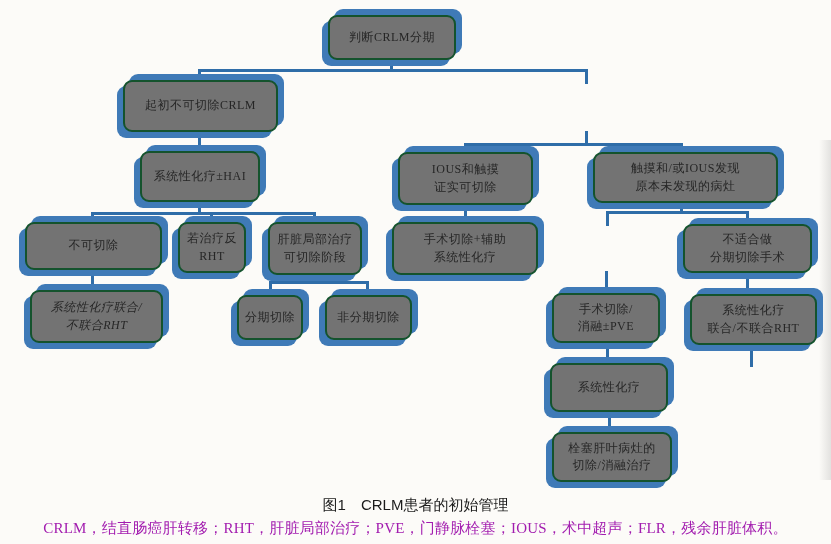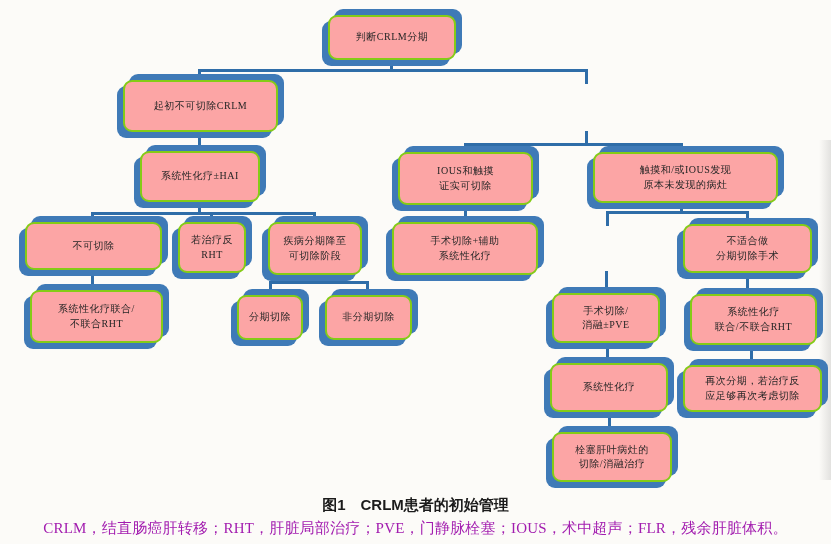--- a/index.html
+++ b/index.html
@@ -7,40 +7,40 @@
     position:relative;
     width:831px;height:544px;
     background:#fcfbf8;
     overflow:hidden;
     font-family:"Liberation Serif","DejaVu Serif",serif;
   }
   
   .node{
     position:absolute;
     box-sizing:border-box;
-    background:#fca5a5;
-    border:2px solid #84cc16;
+    background:#737373;
+    border:2px solid #14532d;
     border-radius:9px;
     box-shadow:6px -6px 0 0 #3f7ab7, -6px 6px 0 0 #3f7ab7;
     display:flex;align-items:center;justify-content:center;
     text-align:center;
     white-space:pre-line;
-    font-size:10px;
+    font-size:12px;
     line-height:1.45;
     color:#262626;
     letter-spacing:0.5px;
     z-index:2;
   }
   .lnv{position:absolute;width:3px;background:#2f6da8;z-index:1;}
   .lnh{position:absolute;height:3px;background:#2f6da8;z-index:1;}
   .caption-title{
     position:absolute;left:0;top:496px;width:100%;
     text-align:center;
     font-family:"Liberation Sans","DejaVu Sans",sans-serif;
-    font-weight:bold;font-size:15px;color:#1b1b1b;
+    font-weight:normal;font-size:15px;color:#1b1b1b;
   }
   .caption-abbrev{
     position:absolute;left:0;top:519px;width:100%;
     text-align:center;
     font-size:15px;color:#a21caf;letter-spacing:0.2px;
   }
   .page-edge-shade{
     position:absolute;right:0;top:140px;width:12px;height:340px;
     background:linear-gradient(to right, rgba(120,120,120,0), rgba(110,110,110,0.18));
     z-index:0;
@@ -89,39 +89,37 @@
 
   <div class="node" style="left:140px;top:151px;width:120px;height:51px;">系统性化疗±HAI</div>
   <div class="node" style="left:398px;top:152px;width:135px;height:53px;">IOUS和触摸
 证实可切除</div>
   <div class="node" style="left:593px;top:152px;width:185px;height:51px;">触摸和/或IOUS发现
 原本未发现的病灶</div>
 
   <div class="node" style="left:25px;top:222px;width:137px;height:48px;">不可切除</div>
   <div class="node" style="left:178px;top:222px;width:68px;height:51px;">若治疗反
 RHT</div>
-  <div class="node" style="left:268px;top:222px;width:94px;height:53px;">疾病分期降至
+  <div class="node" style="left:268px;top:222px;width:94px;height:53px;">肝脏局部治疗
 可切除阶段</div>
   <div class="node" style="left:392px;top:222px;width:146px;height:53px;">手术切除+辅助
 系统性化疗</div>
   <div class="node" style="left:683px;top:224px;width:129px;height:49px;">不适合做
 分期切除手术</div>
 
-  <div class="node" style="left:30px;top:290px;width:133px;height:53px;">系统性化疗联合/
+  <div class="node" style="left:30px;top:290px;width:133px;height:53px;font-style:italic;">系统性化疗联合/
 不联合RHT</div>
   <div class="node" style="left:237px;top:295px;width:66px;height:45px;">分期切除</div>
   <div class="node" style="left:325px;top:295px;width:87px;height:45px;">非分期切除</div>
   <div class="node" style="left:552px;top:293px;width:108px;height:50px;">手术切除/
 消融±PVE</div>
   <div class="node" style="left:690px;top:294px;width:127px;height:51px;">系统性化疗
 联合/不联合RHT</div>
 
   <div class="node" style="left:550px;top:363px;width:118px;height:49px;">系统性化疗</div>
-  <div class="node" style="left:683px;top:365px;width:139px;height:47px;">再次分期，若治疗反
-应足够再次考虑切除</div>
 
   <div class="node" style="left:552px;top:432px;width:120px;height:50px;">栓塞肝叶病灶的
 切除/消融治疗</div>
 
   <div class="caption-title">图1　CRLM患者的初始管理</div>
   <div class="caption-abbrev">CRLM，结直肠癌肝转移；RHT，肝脏局部治疗；PVE，门静脉栓塞；IOUS，术中超声；FLR，残余肝脏体积。</div>
 
 </div>
 
 </body></html>

